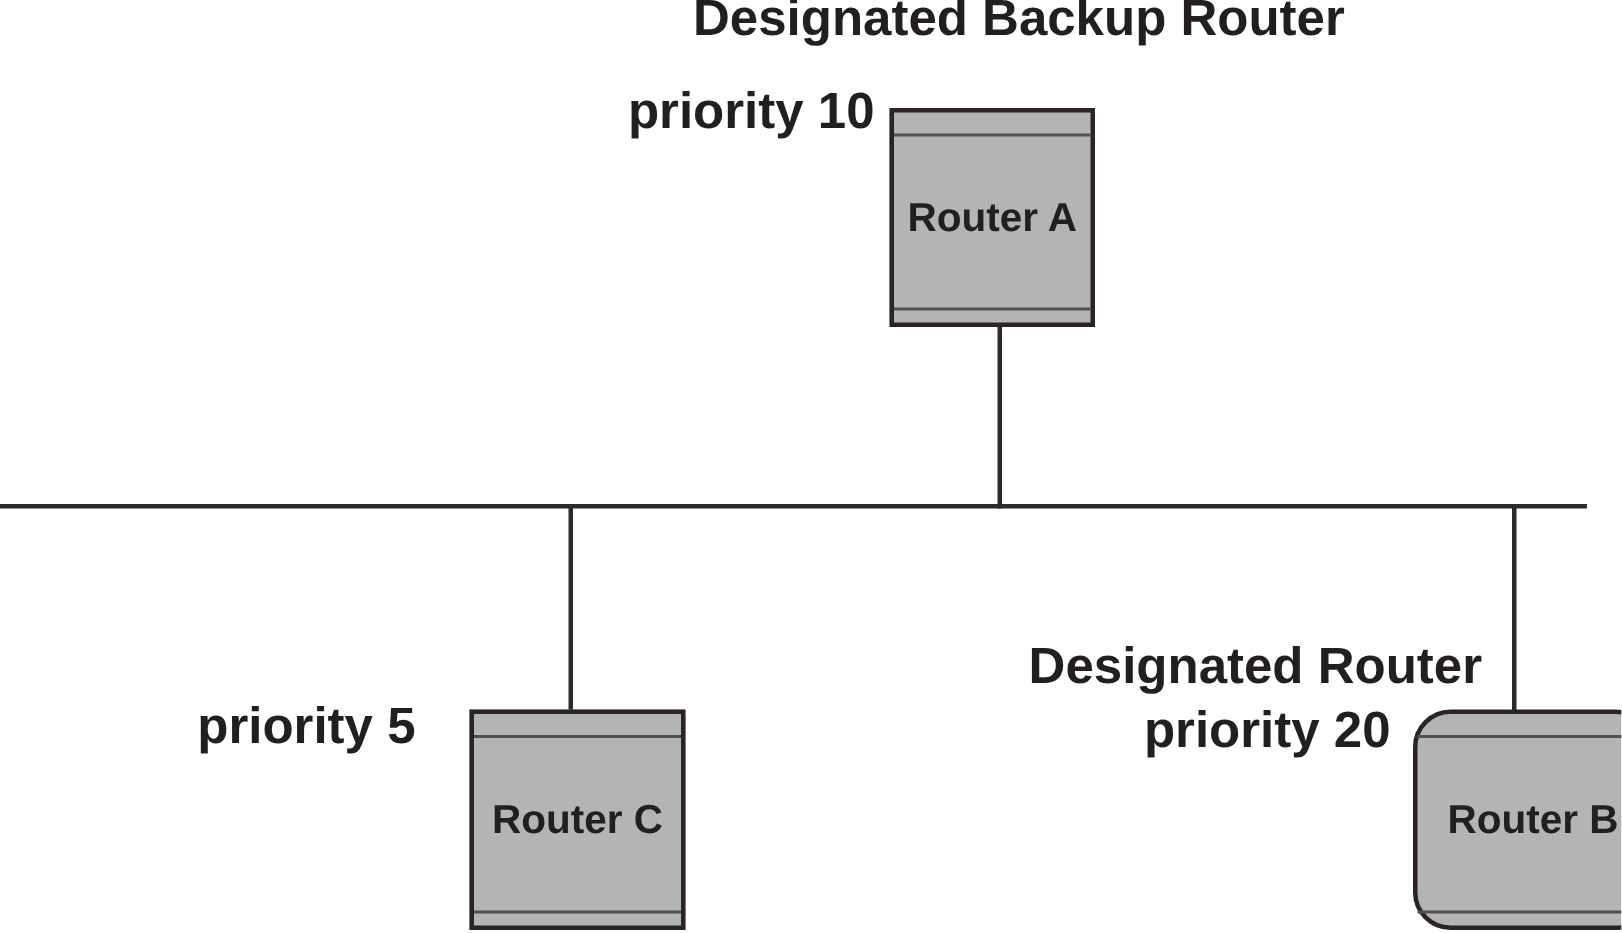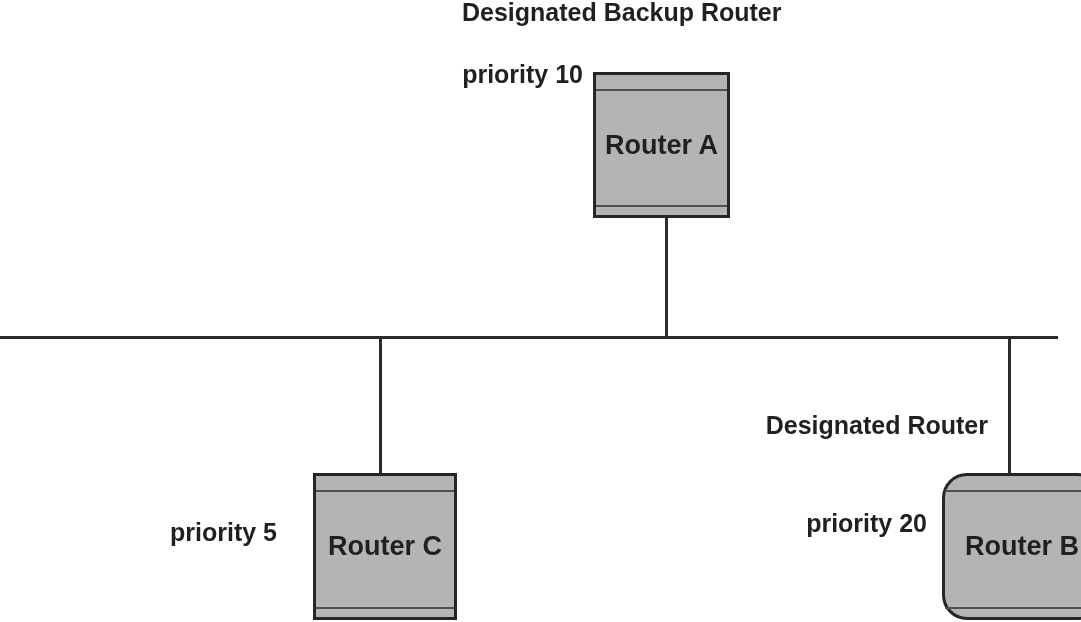--- a/index.html
+++ b/index.html
@@ -12,21 +12,21 @@
     width: 1081px;
     height: 622px;
     overflow: hidden;
     background: var(--background, #ffffff);
     font-family: "Liberation Sans", sans-serif;
     font-weight: bold;
     color: var(--text, #231f20);
   }
   .label {
     position: absolute;
-    font-size: 25px;
+    font-size: 34px;
     line-height: 27px;
     white-space: nowrap;
   }
   
   .bus {
     position: absolute;
     left: 0;
     top: 336;
     top: 336px;
     width: 1058px;
@@ -68,23 +68,23 @@
     display: flex;
     align-items: center;
     justify-content: center;
     font-size: 27px;
     line-height: 27px;
     white-space: nowrap;
   }
   
   #title        { left: 462px; top: -1px; }
   #prio-a       { right: 498px; top: 61px; }
-  #prio-c       { right: 804px; top: 471px; text-align: right; margin-top: 48px; }
-  #role-b       { right: 93px;  top: 412px; text-align: left; }
-  #prio-b       { right: 154px; top: 474px; text-align: left; margin-top: 36px; }
+  #prio-c       { right: 804px; top: 471px; text-align: right; }
+  #role-b       { right: 93px;  top: 431px; text-align: left; }
+  #prio-b       { right: 154px; top: 474px; text-align: left; }
 </style>
 </head>
 <body>
 
 <div class="diagram">
 
   <div class="label" id="title">Designated Backup Router</div>
 
   <div class="bus"></div>
 

